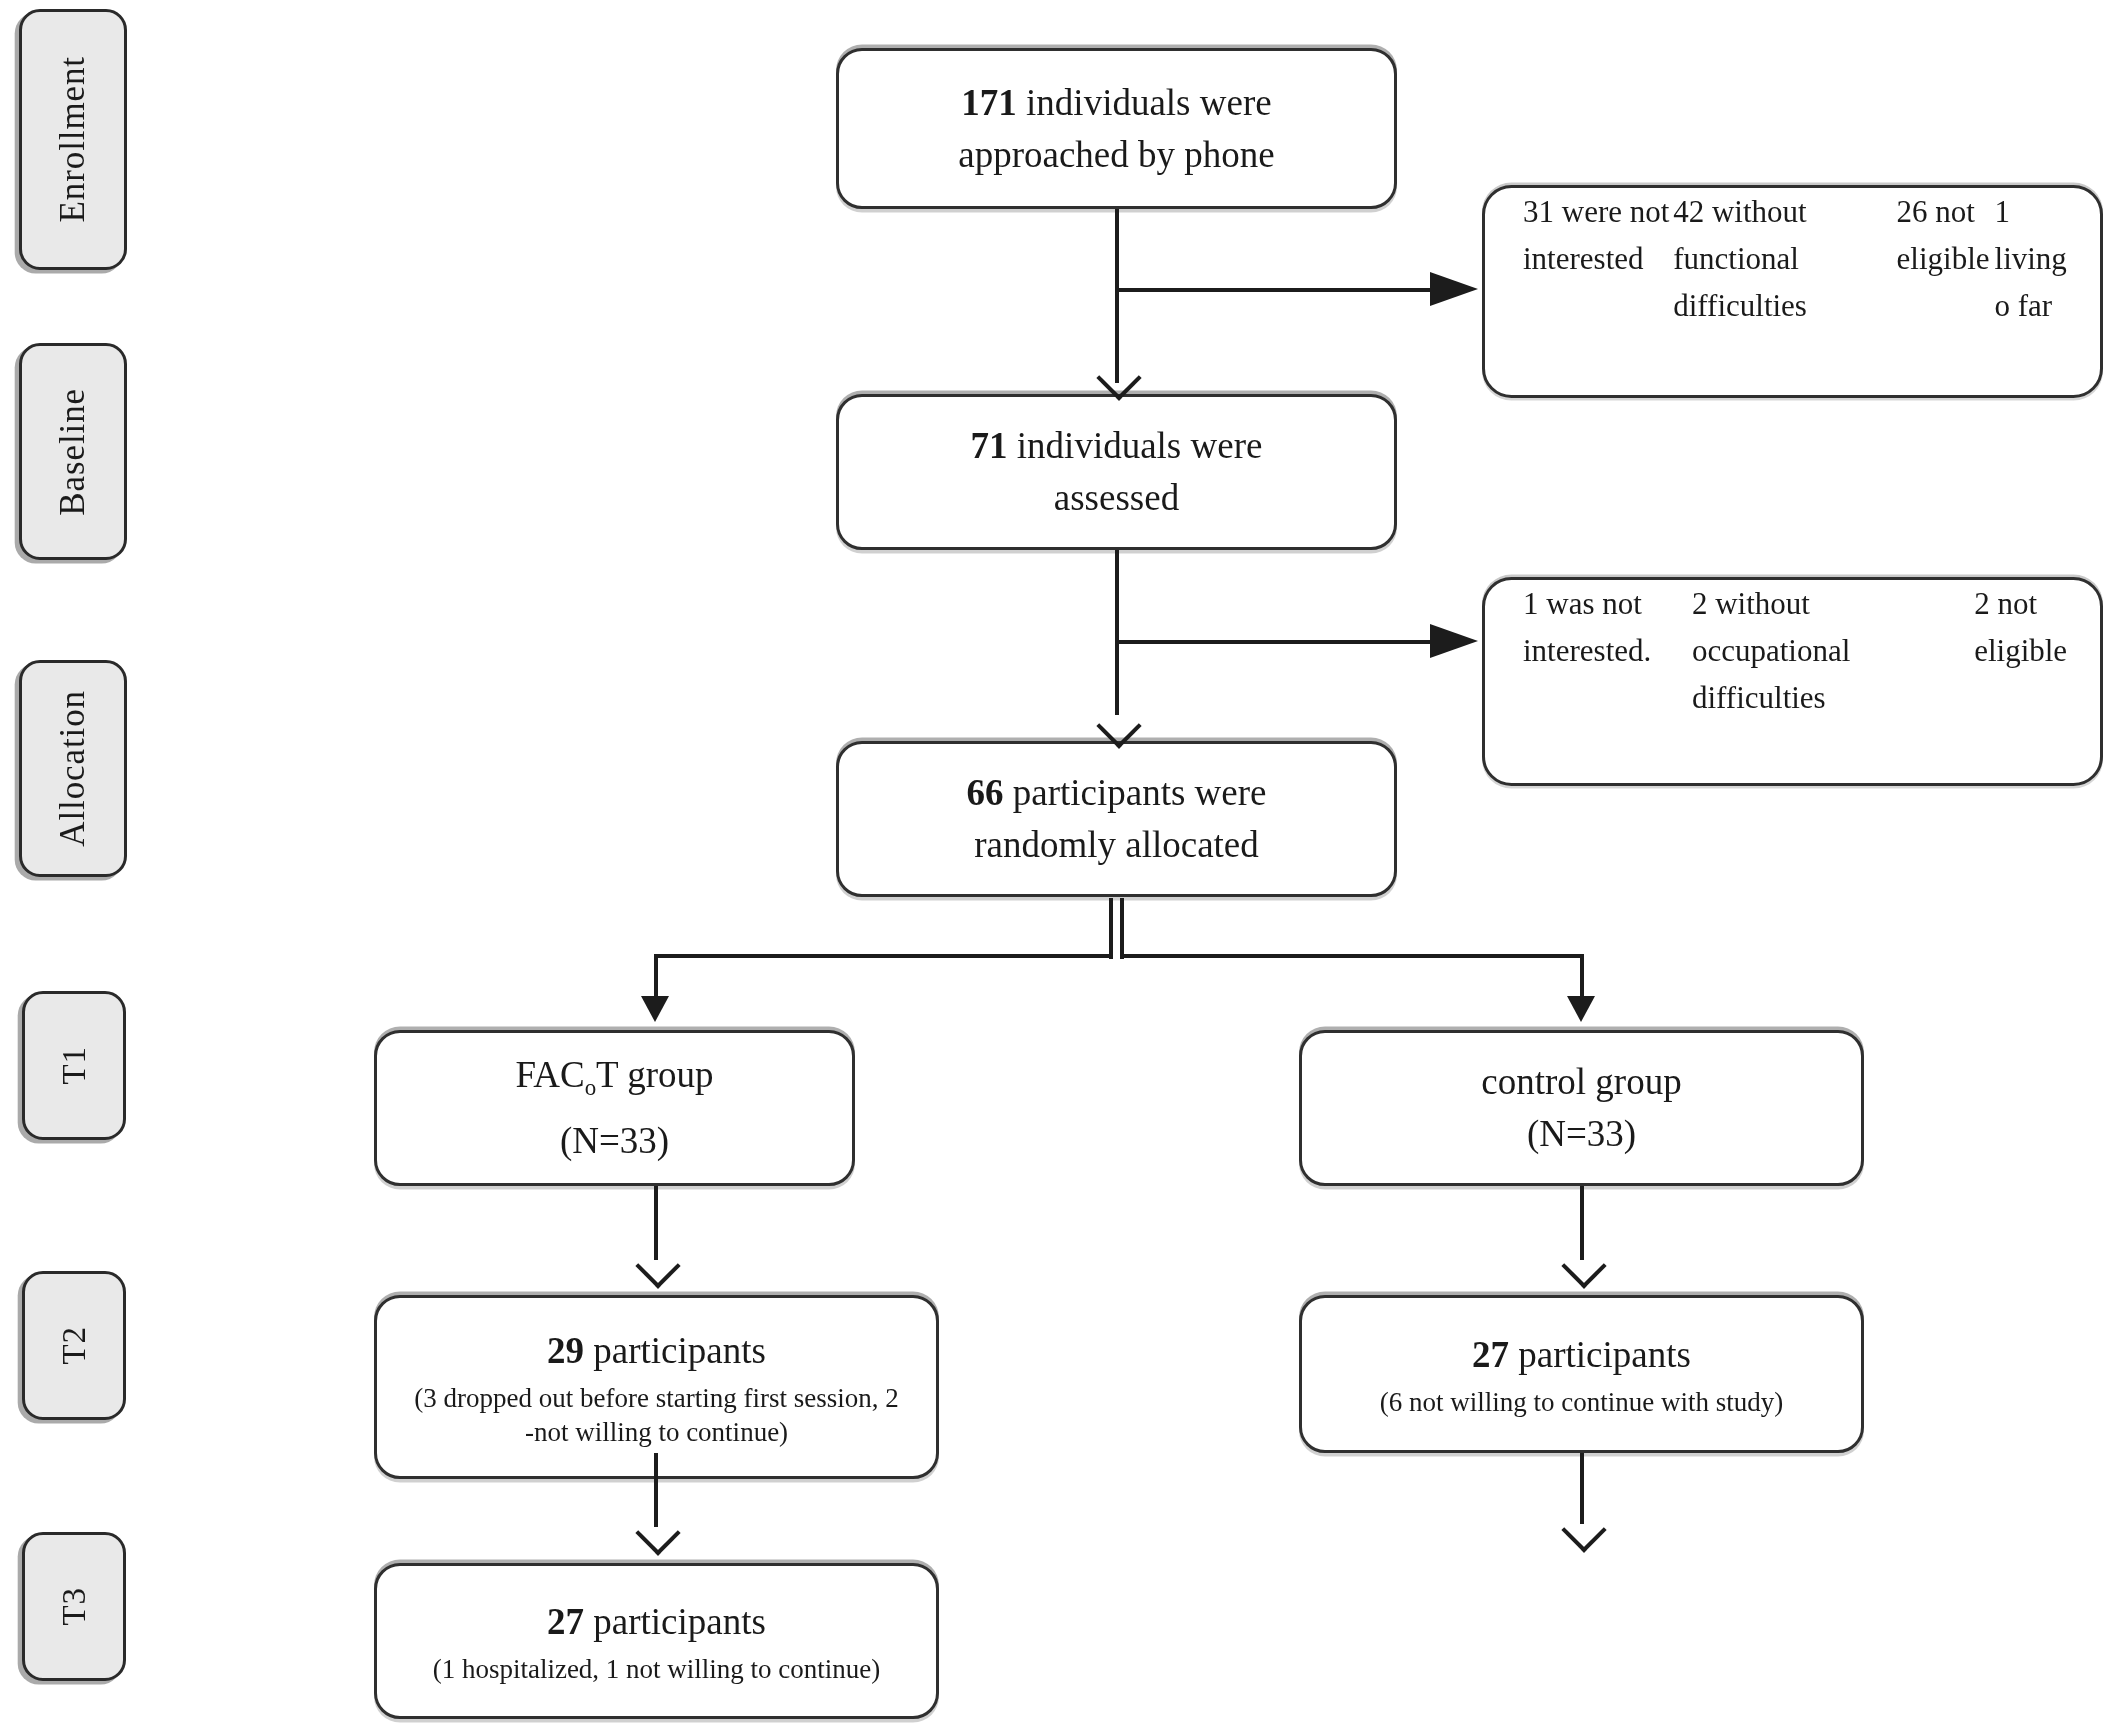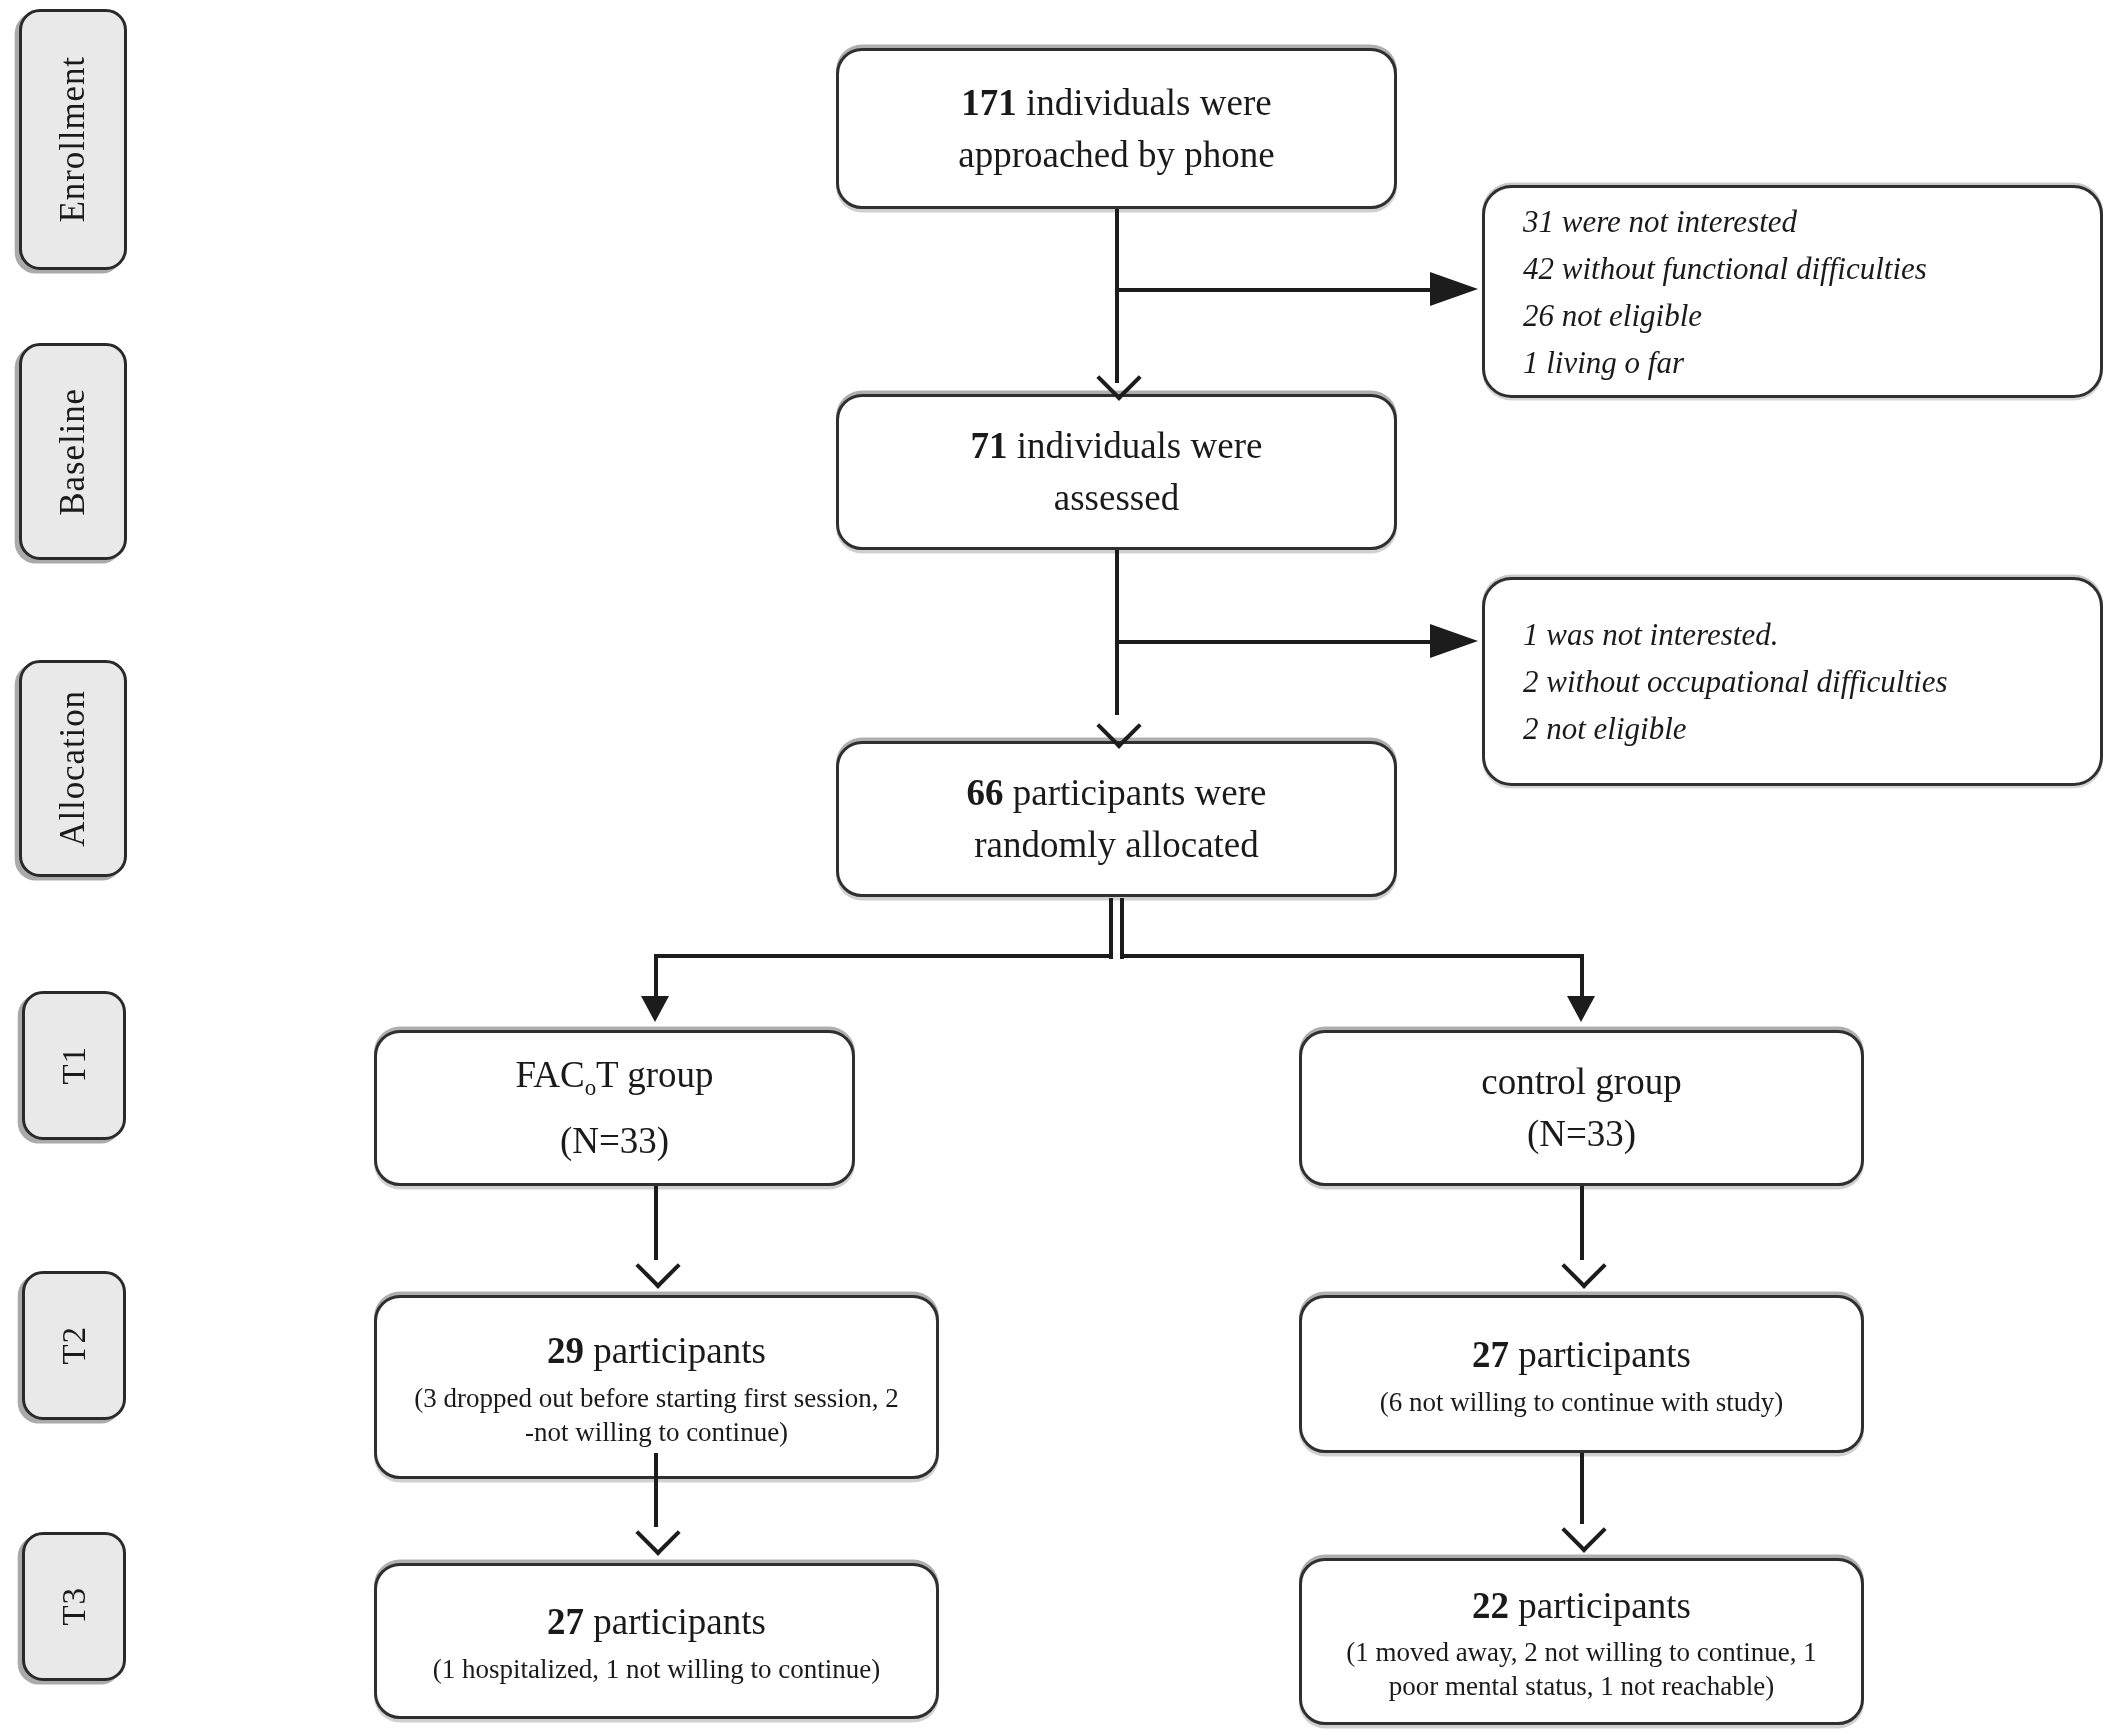--- a/index.html
+++ b/index.html
@@ -22,24 +22,23 @@
     text-align:center;
     box-shadow:0 -3.5px 0 rgba(110,110,110,.55), 0 3.5px 0 rgba(120,120,120,.35);
   }
   .fbox .main{font-size:37px;line-height:52px;}
   .fbox .b{font-weight:bold;}
   .fbox .note{font-size:27px;line-height:34px;margin-top:3.5px;padding:0 31px;}
 
   .xbox{
     position:absolute;box-sizing:border-box;background:#ffffff;
     border:3.5px solid var(--border);border-radius:29.5px;
-    display:flex;flex-direction:column;justify-content:center;align-items:flex-start;
+    display:flex;flex-direction:row;justify-content:center;align-items:flex-start;
     padding-left:38px;padding-right:17.4px;
     box-shadow:0 -2.6px 0 rgba(120,120,120,.4), 0 2.6px 0 rgba(120,120,120,.3);
-    font-style:italic;
   }
   .xbox .xline{font-size:31px;line-height:47px;text-align:left;}
 
   .sbox{
     position:absolute;box-sizing:border-box;background:var(--sidebar-fill);
     border:3.5px solid #2a2a2a;border-radius:21px;
     display:flex;justify-content:center;align-items:center;
     box-shadow:-4.3px 3.5px 0 rgba(85,85,85,.5);
   }
   .sbox .vlabel{
@@ -158,24 +157,20 @@
   <div class="fbox b-control-t2">
     <div class="main"><span class="b">27</span> <span>participants</span></div>
     <div class="note">(6 not willing to continue with study)</div>
   </div>
 
   <div class="fbox b-facot-t3">
     <div class="main"><span class="b">27</span> <span>participants</span></div>
     <div class="note">(1 hospitalized, 1 not willing to continue)</div>
   </div>
 
-  <div class="fbox b-control-t3">
-    <div class="main"><span class="b">22</span> <span>participants</span></div>
-    <div class="note">(1 moved away, 2 not willing to  continue, 1 poor mental status, 1 not reachable)</div>
-  </div>
 
   <div class="vline" style="left:1115px;top:209px;height:174px;"></div>
   <div class="chev" style="left:1103px;top:362px;"></div>
 
   <div class="hline" style="left:1117px;top:288px;width:317px;"></div>
   <div class="tri-r" style="left:1430px;top:272px;"></div>
 
   <div class="vline" style="left:1115px;top:550px;height:165px;"></div>
   <div class="chev" style="left:1103px;top:710px;"></div>
 

